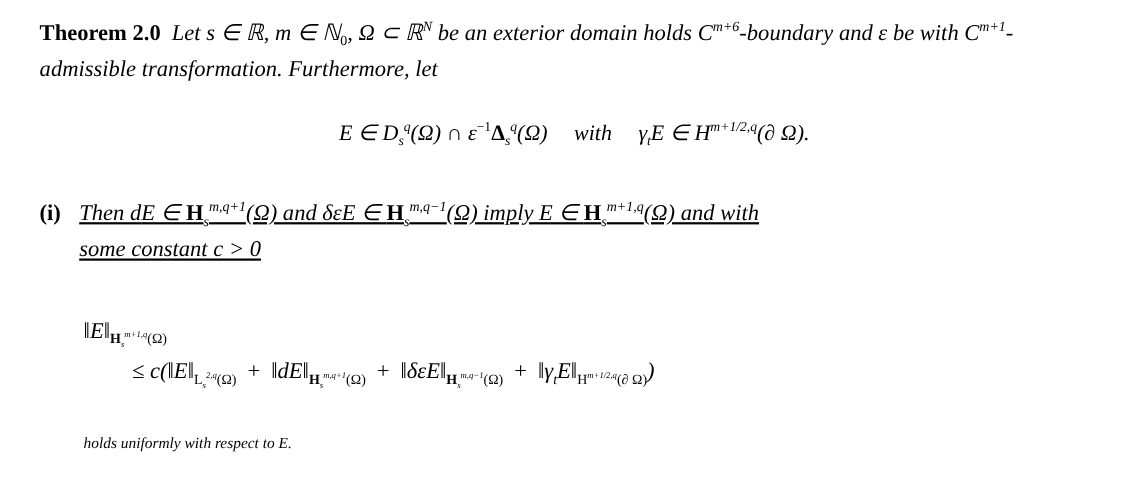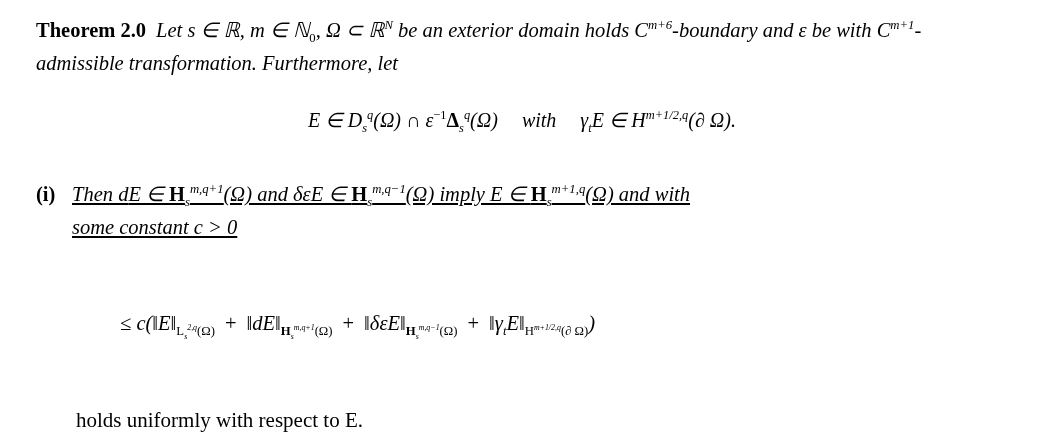--- a/index.html
+++ b/index.html
@@ -73,28 +73,28 @@
   .norm-block {
     position: absolute;
     left: 76px;
     top: 286px;
     width: 930px;
     font-size: 20.5px;
     line-height: 1.5;
   }
   .line2 {
     margin-left: 44px;
-    margin-top: 22px;
+    margin-top: 6px;
   }
   .closing {
     position: absolute;
     left: 76px;
     top: 396px;
-    font-size: 21px;
-    margin-top: 12px;
+    font-size: 14px;
+    font-style: italic;
   }
   .nsub {
     font-size: 0.62em;
     line-height: 0;
     vertical-align: -0.42em;
     font-weight: bold;
     font-style: normal;
   }
   .nsub .tiny {
     font-weight: normal;
@@ -124,20 +124,23 @@
 
   <div class="item-i">
     <span class="item-label">(i)</span>
     <div class="item-body">
       <span>Then d</span><span>E ∈ </span><span class="bfup">H</span><sub>s</sub><sup>m,q+1</sup><span>(Ω) and δεE ∈ </span><span class="bfup">H</span><sub>s</sub><sup>m,q−1</sup><span>(Ω) imply E ∈ </span><span class="bfup">H</span><sub>s</sub><sup>m+1,q</sup><span>(Ω) and with</span>
       <div>some constant c &gt; 0</div>
     </div>
   </div>
 
   <div class="norm-block">
+    <div>
+      <span class="it">‖E‖</span><span class="nsub"><span>H</span><sub class="tiny">s</sub><sup class="tiny">m+1,q</sup><span class="tiny">(Ω)</span></span>
+    </div>
     <div class="line2">
       <span class="it">≤ c(</span><span class="it">‖E‖</span><span class="nsub-up"><span>L</span><sub>s</sub><sup>2,q</sup><span>(Ω)</span></span><span class="sp"></span><span>+</span><span class="sp"></span><span class="it">‖dE‖</span><span class="nsub"><span>H</span><sub class="tiny">s</sub><sup class="tiny">m,q+1</sup><span class="tiny">(Ω)</span></span><span class="sp"></span><span>+</span><span class="sp"></span><span class="it">‖δεE‖</span><span class="nsub"><span>H</span><sub class="tiny">s</sub><sup class="tiny">m,q−1</sup><span class="tiny">(Ω)</span></span><span class="sp"></span><span>+</span><span class="sp"></span><span class="it">‖γ</span><sub>t</sub><span class="it">E‖</span><span class="nsub-up"><span>H</span><sup>m+1/2,q</sup><span>(∂ Ω)</span></span><span class="it">)</span>
     </div>
   </div>
 
   <div class="closing">holds uniformly with respect to E.</div>
 
 </div>
 
 </body></html>

